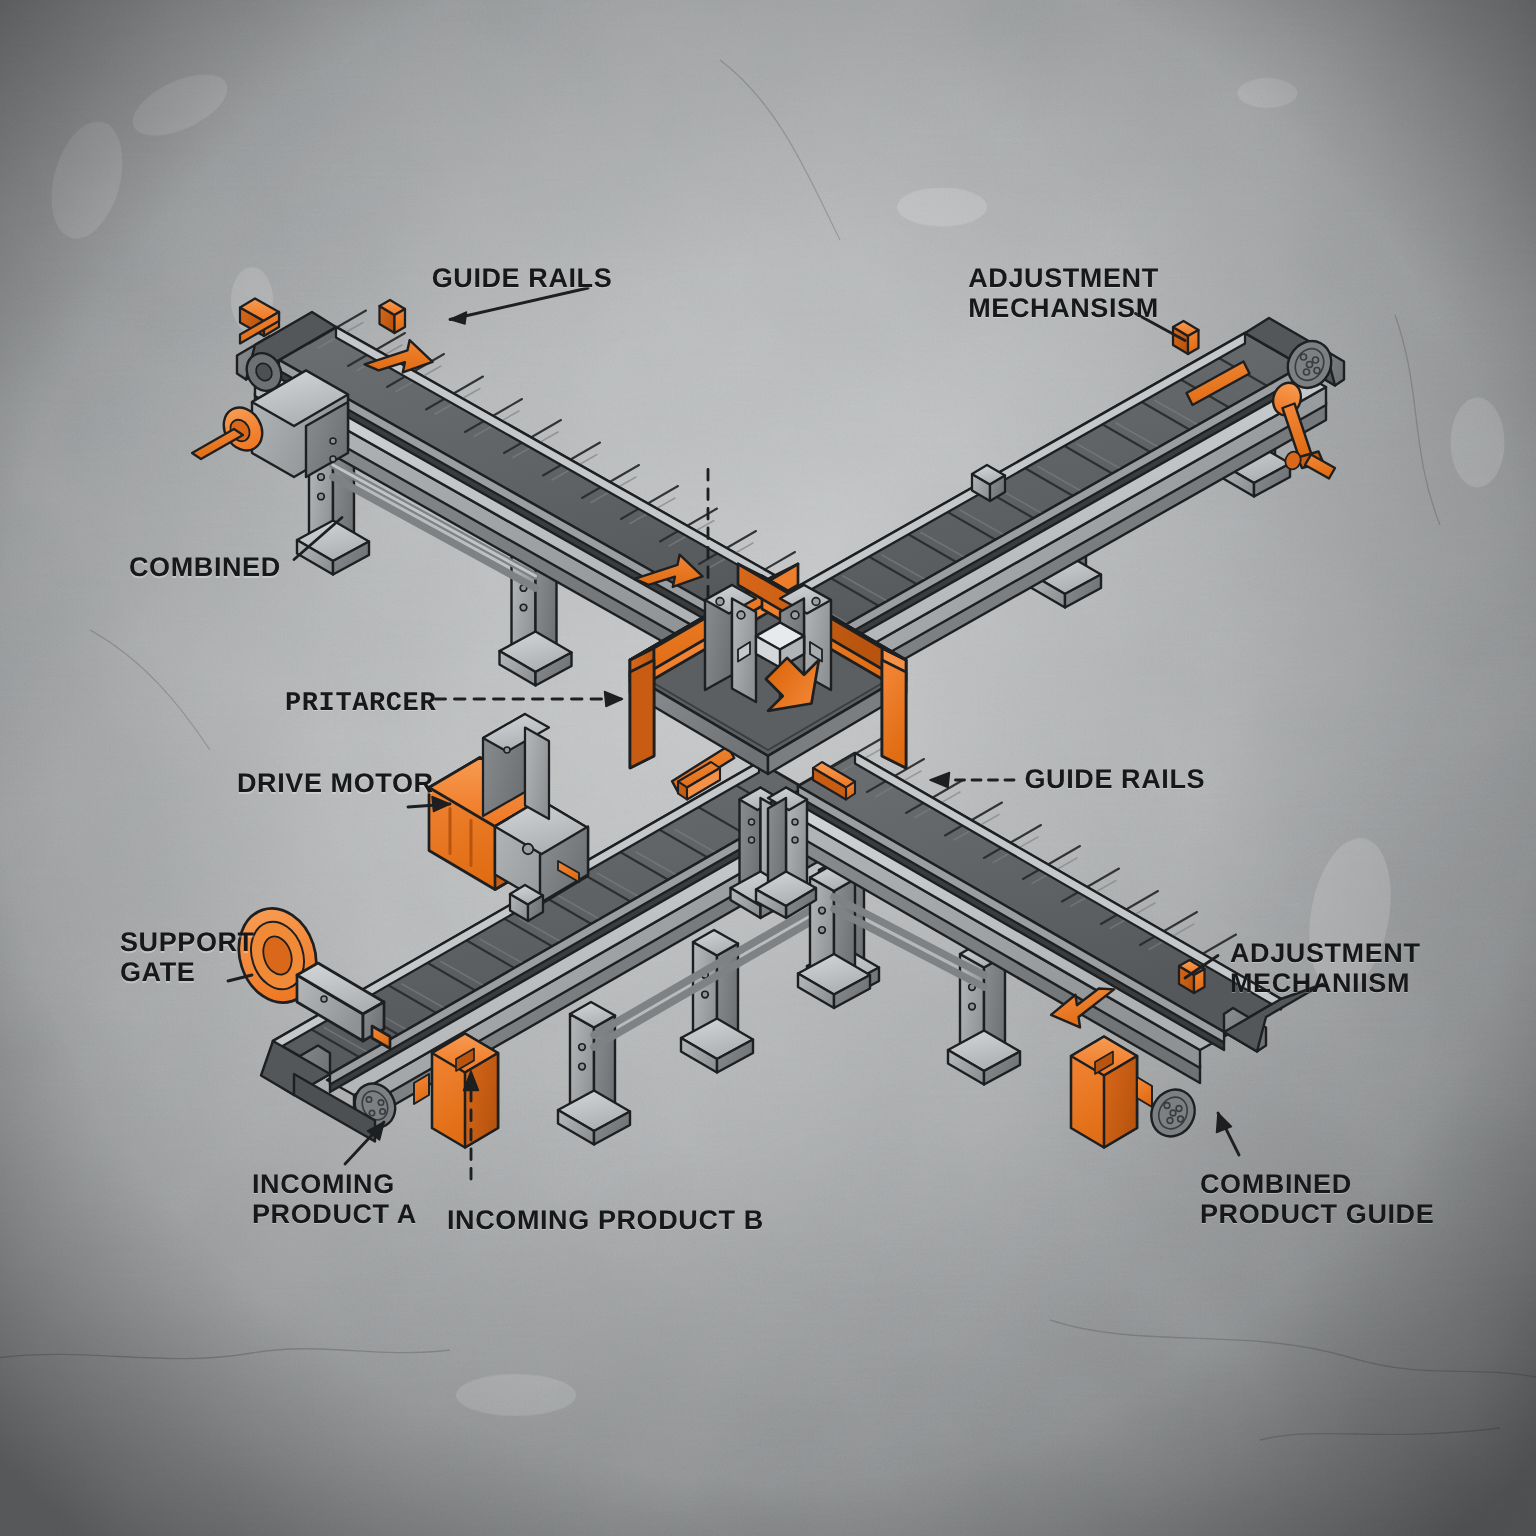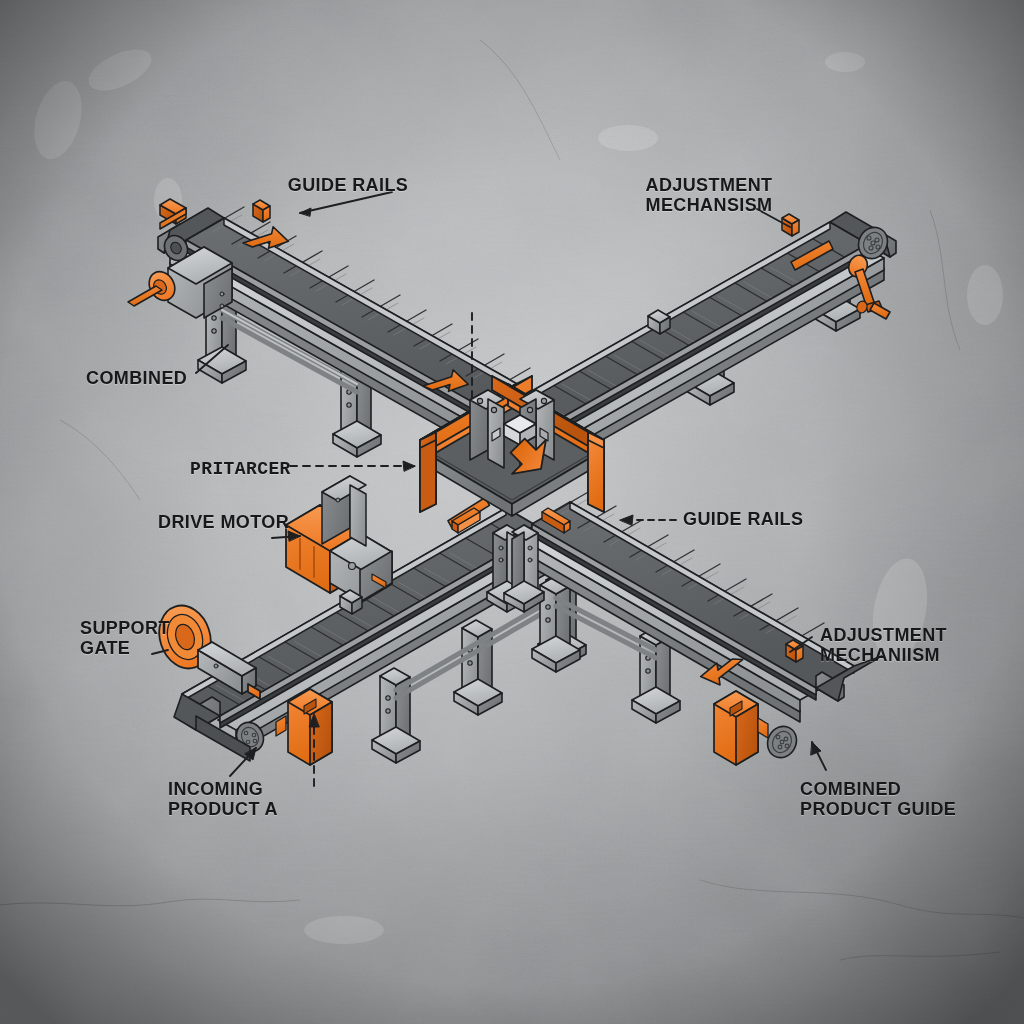--- a/index.html
+++ b/index.html
@@ -725,17 +725,18 @@
 
   <div class="lbl l" style="left:80px;top:618px;">SUPPORT
 GATE</div>
 
   <div class="lbl l" style="left:820px;top:625px;">ADJUSTMENT
 MECHANIISM</div>
 
   <div class="lbl l" style="left:128px;top:779px;margin-left:40px;">INCOMING
 PRODUCT A</div>
 
+  <div class="lbl l" style="left:298px;top:803px;">INCOMING PRODUCT B</div>
 
   <div class="lbl l" style="left:800px;top:779px;">COMBINED
 PRODUCT GUIDE</div>
 
 </div>
 
 </body></html>

